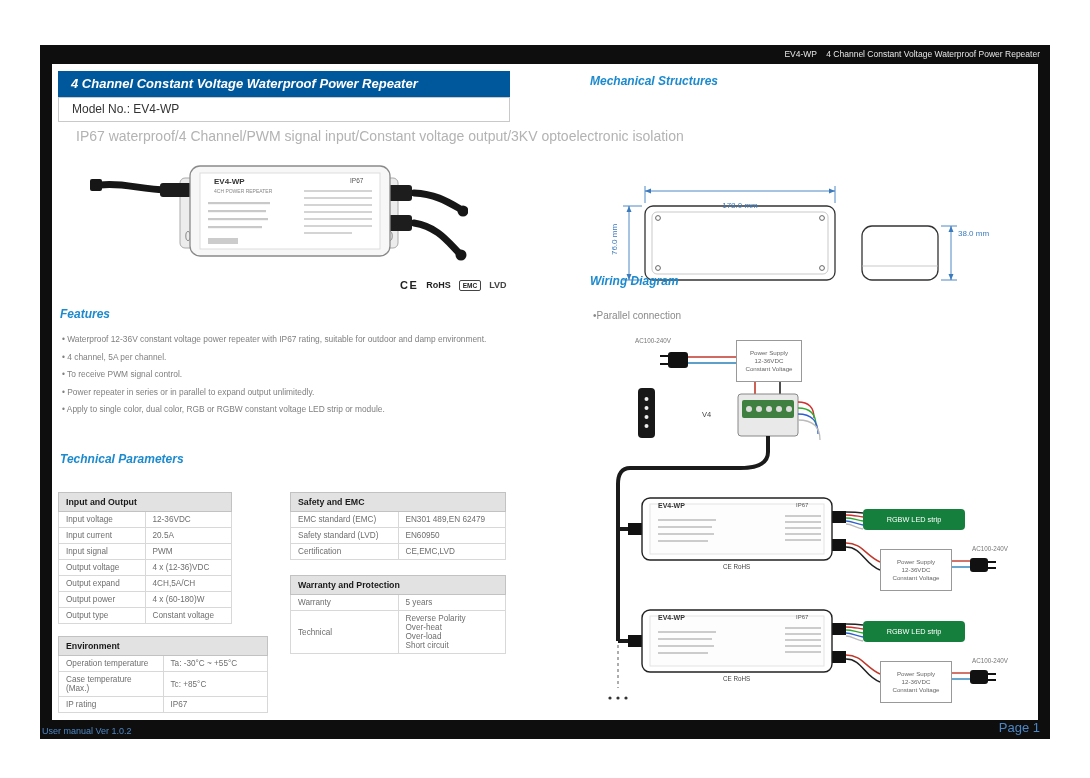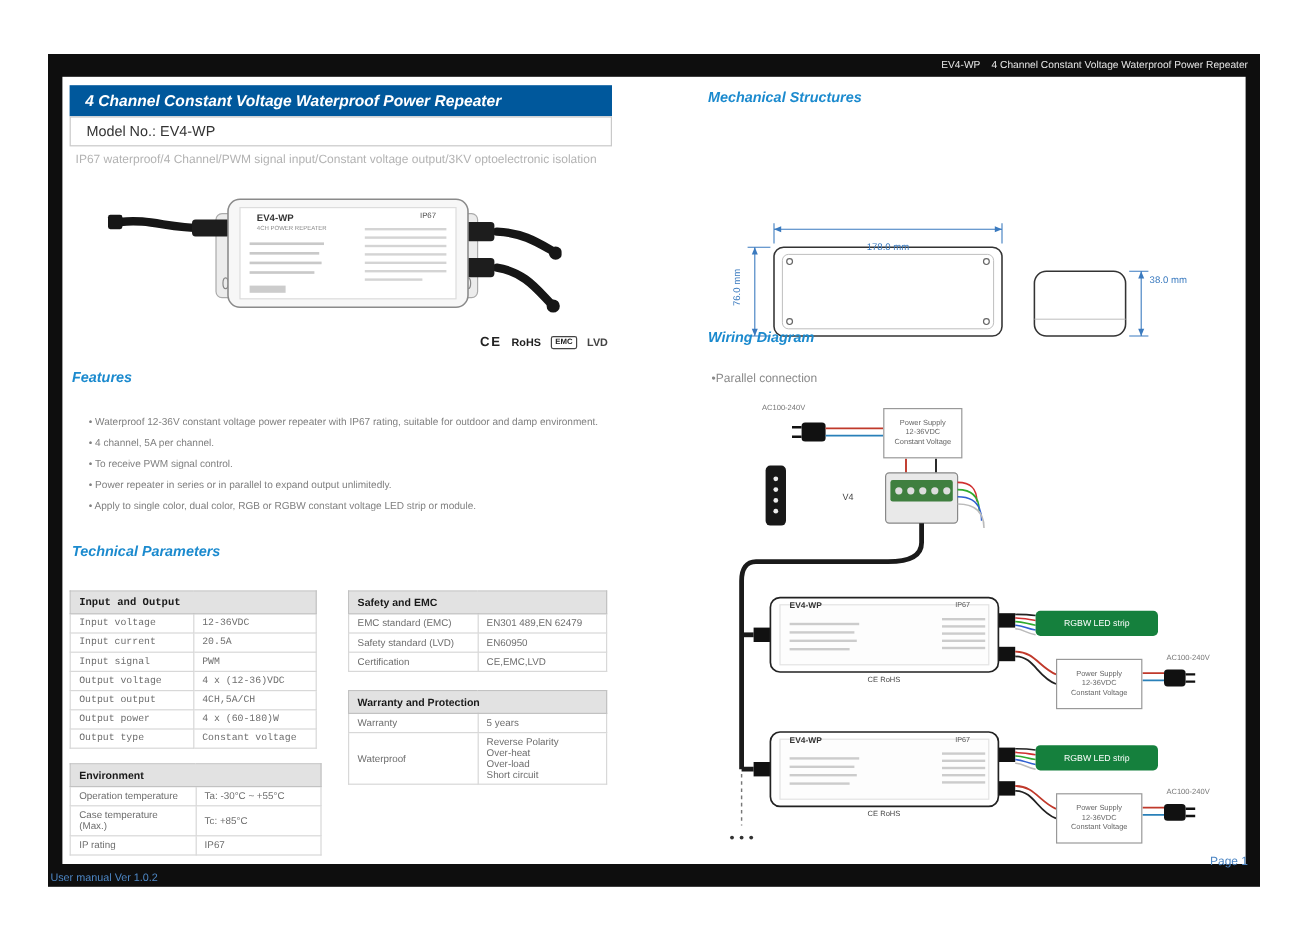--- a/index.html
+++ b/index.html
@@ -2,55 +2,55 @@
 <html><head>
 <meta charset="utf-8">
 <style>
   html,body{margin:0;padding:0;}
   body{width:1090px;height:778px;position:relative;background:#ffffff;
        font-family:"Liberation Sans",sans-serif;overflow:hidden;}
 
   .frame{position:absolute;left:40px;top:45px;width:1010px;height:694px;background:#0e0e0e;}
   .frame-header{position:absolute;top:4px;right:10px;color:#e6e6e6;font-size:8.5px;white-space:pre;}
   .footer-l{position:absolute;left:2px;bottom:3px;color:#4d86c4;font-size:9px;}
-  .footer-r{position:absolute;right:10px;bottom:15px;color:#4d86c4;font-size:10px;}
+  .footer-r{position:absolute;right:10px;bottom:4px;color:#4d86c4;font-size:13px;}
 
   .page{position:absolute;left:12px;top:19px;width:986px;height:656px;background:#ffffff;overflow:hidden;}
 
   .title-bar{position:absolute;left:6px;top:7px;width:452px;height:26px;background:#00589c;color:#fff;
              font-size:13px;font-weight:bold;font-style:italic;line-height:26px;padding-left:13px;box-sizing:border-box;}
   .model-bar{position:absolute;left:6px;top:33px;width:452px;height:25px;border:1px solid #c9c9c9;color:#333;
              font-size:12px;line-height:23px;padding-left:13px;box-sizing:border-box;background:#fff;}
-  .subtitle{position:absolute;left:11px;top:64px;color:#b3b3b3;font-size:10px;}
+  .subtitle{position:absolute;left:24px;top:64px;color:#b3b3b3;font-size:14px;}
 
   .product{position:absolute;left:36px;top:86px;width:380px;height:130px;}
   .p-name{position:absolute;left:126px;top:27px;font-size:8px;font-weight:bold;color:#333;}
   .p-type{position:absolute;left:126px;top:38px;font-size:5px;color:#888;}
   .p-ip{position:absolute;left:262px;top:27px;font-size:6.5px;color:#555;}
 
   .certs{position:absolute;left:348px;top:215px;display:flex;gap:8px;align-items:center;color:#222;}
   .certs .ce{font-size:11px;font-weight:bold;letter-spacing:1.5px;}
   .certs .rohs{font-size:9px;font-weight:bold;}
   .certs .emcbox{font-size:6.5px;border:1px solid #444;padding:1px 3px;border-radius:2px;font-weight:bold;}
   .certs .lvd{font-size:9px;font-weight:bold;color:#444;}
 
   .sec-h{color:#1b8ace;font-size:12px;font-weight:bold;font-style:italic;position:absolute;}
   .features-h{left:8px;top:243px;}
   .tech-h{left:8px;top:388px;}
   .mech-h{left:538px;top:10px;}
   .wiring-h{left:538px;top:210px;}
 
-  .features-list{position:absolute;left:10px;top:270px;width:510px;list-style:none;margin:12px;padding:0;}
+  .features-list{position:absolute;left:10px;top:270px;width:510px;list-style:none;margin:0;padding:0;}
   .features-list li{font-size:8.4px;color:#808080;margin-bottom:7.5px;white-space:nowrap;}
   .features-list li::before{content:"\2022  ";color:#808080;}
 
   .ptable{position:absolute;border-collapse:collapse;background:#fff;table-layout:fixed;}
   .ptable th{background:#e2e2e2;border:1px solid #c2c2c2;font-size:8.8px;color:#1a1a1a;text-align:left;padding:4px 7px;}
   .ptable td{border:1px solid #d8d8d8;font-size:8.2px;color:#6e6e6e;padding:3px 7px;background:#fff;}
-  #tbl-io{left:6px;top:428px;width:206px;font-family:Liberation Mono, monospace;}
+  #tbl-io{left:6px;top:428px;width:174px;}
   #tbl-env{left:6px;top:572px;width:210px;}
   #tbl-safety{left:238px;top:428px;width:216px;}
   #tbl-warranty{left:238px;top:511px;width:216px;}
   .col50 td:first-child{width:49%;}
   .col55 td:first-child{width:55%;}
   .pre{white-space:pre-line;}
 
   .mech{position:absolute;left:538px;top:109px;width:448px;height:168px;}
   .dim{position:absolute;color:#3a7abf;font-size:8px;}
   .dim-w{left:110px;top:4px;width:80px;text-align:center;margin-top:24px;}
@@ -156,21 +156,21 @@
           </tr>
         <tr>
             <td>Input signal</td>
             <td>PWM</td>
           </tr>
         <tr>
             <td>Output voltage</td>
             <td>4 x (12-36)VDC</td>
           </tr>
         <tr>
-            <td>Output output</td>
+            <td>Output expand</td>
             <td>4CH,5A/CH</td>
           </tr>
         <tr>
             <td>Output power</td>
             <td>4 x (60-180)W</td>
           </tr>
         <tr>
             <td>Output type</td>
             <td>Constant voltage</td>
           </tr>
@@ -226,21 +226,21 @@
           <tr>
             <th colspan="2">Warranty and Protection</th>
           </tr>
         </thead>
       <tbody>
         <tr>
             <td>Warranty</td>
             <td>5 years</td>
           </tr>
         <tr>
-            <td>Waterproof</td>
+            <td>Technical</td>
             <td class="pre">Reverse Polarity
 Over-heat
 Over-load
 Short circuit</td>
           </tr>
       </tbody>
     </table>
 
     <div class="sec-h mech-h">Mechanical Structures</div>
 

